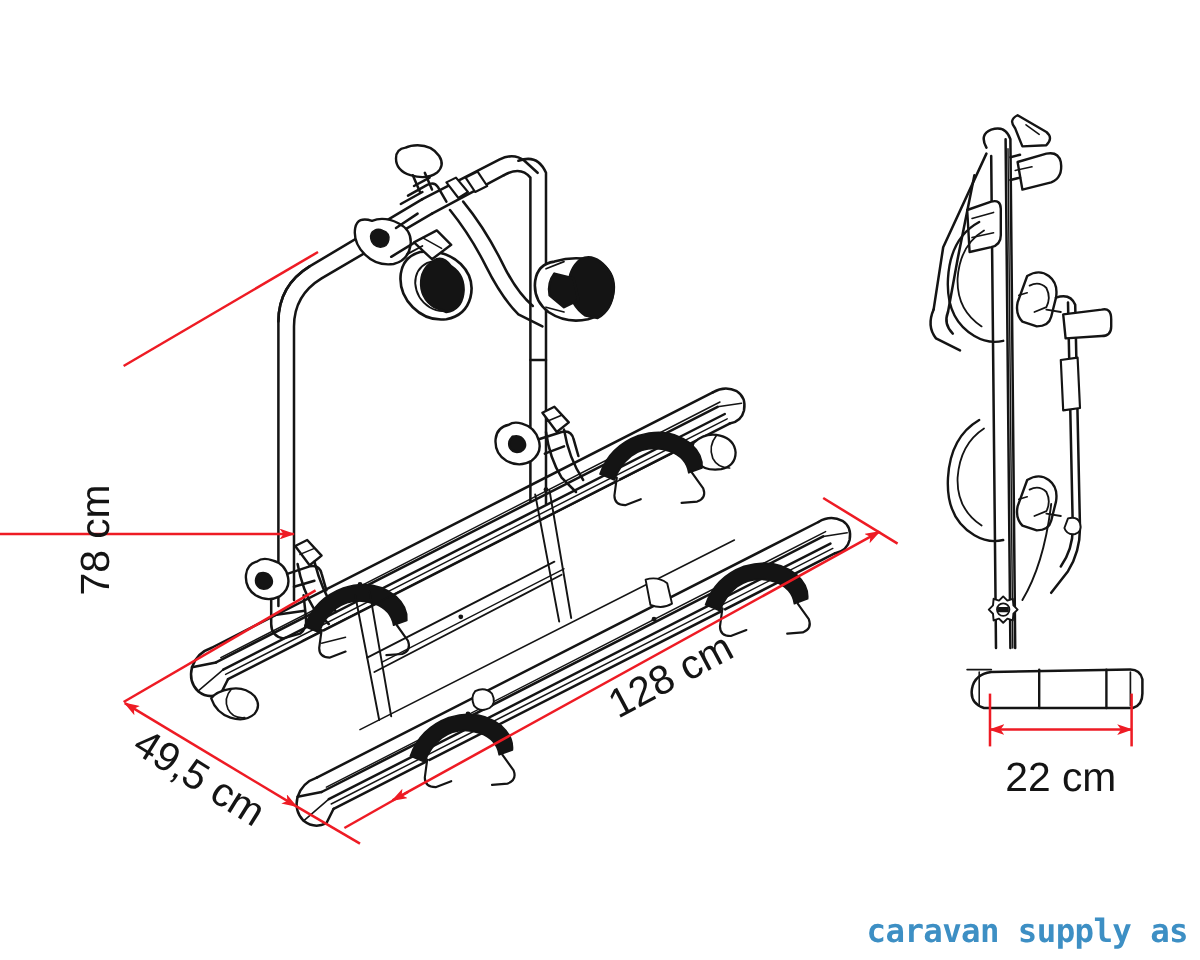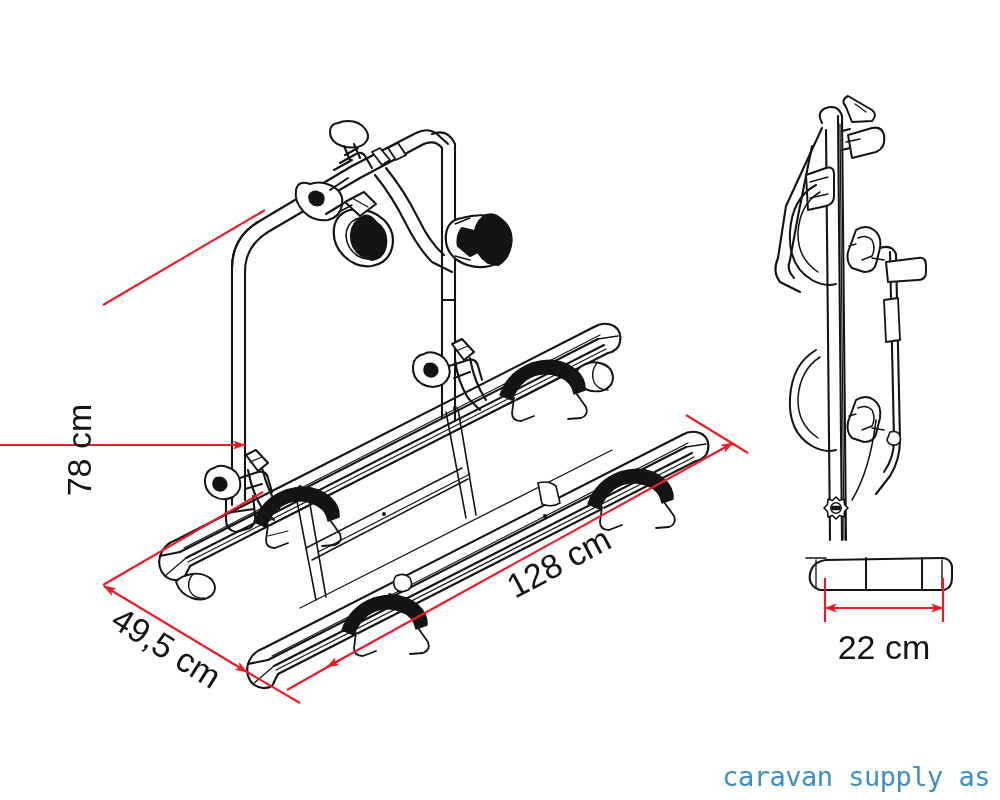--- a/index.html
+++ b/index.html
@@ -32,21 +32,21 @@
   .dim-text {
     font-family: "Liberation Sans", sans-serif;
     font-weight: 400;
     fill: #141414;
   }
   .wm {
     position: absolute;
     right: 10px;
     bottom: 8px;
     font-family: "DejaVu Sans Mono", monospace;
-    font-weight: 400;
+    font-weight: 700;
     font-size: 27px;
     letter-spacing: -0.5px;
     color: #3d8fc4;
     white-space: nowrap;
     user-select: none;
   }
 </style>
 </head>
 <body>
 

